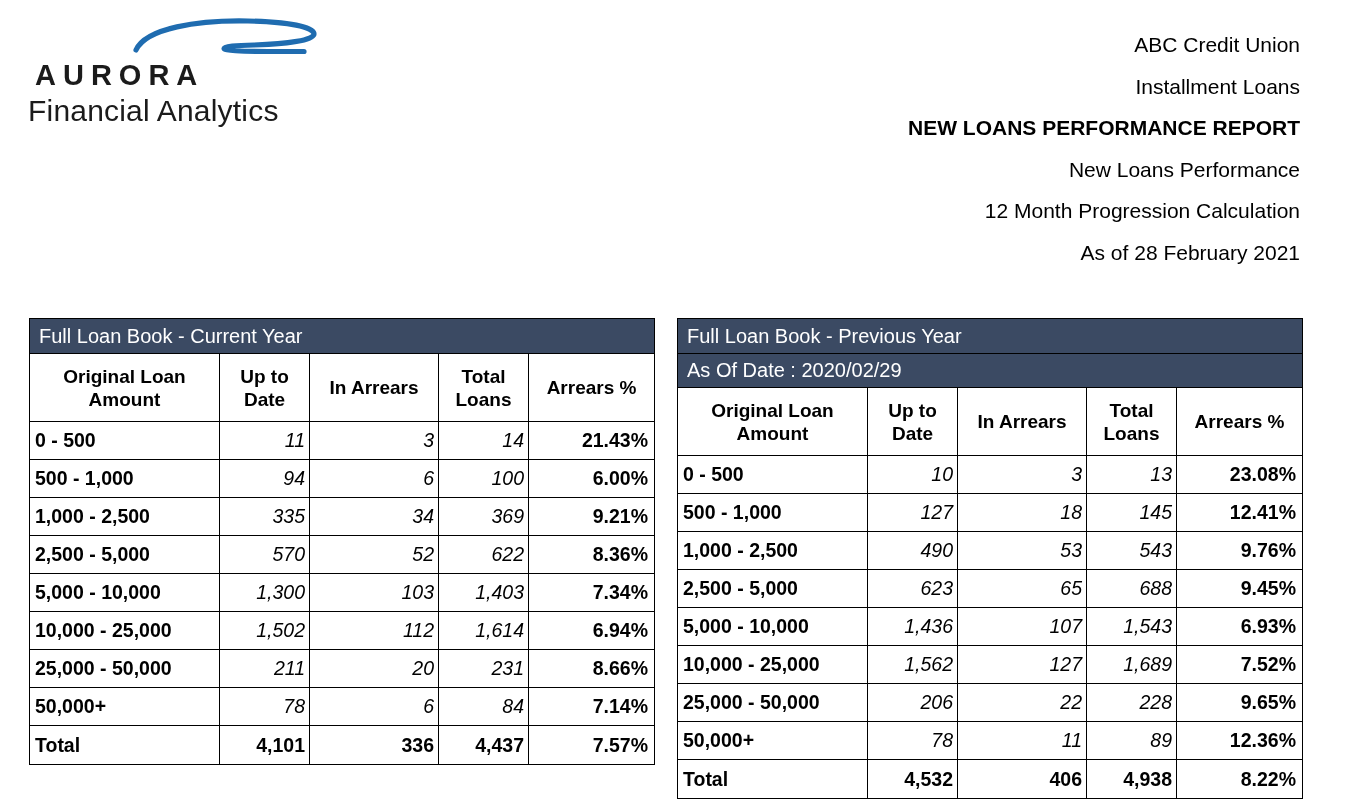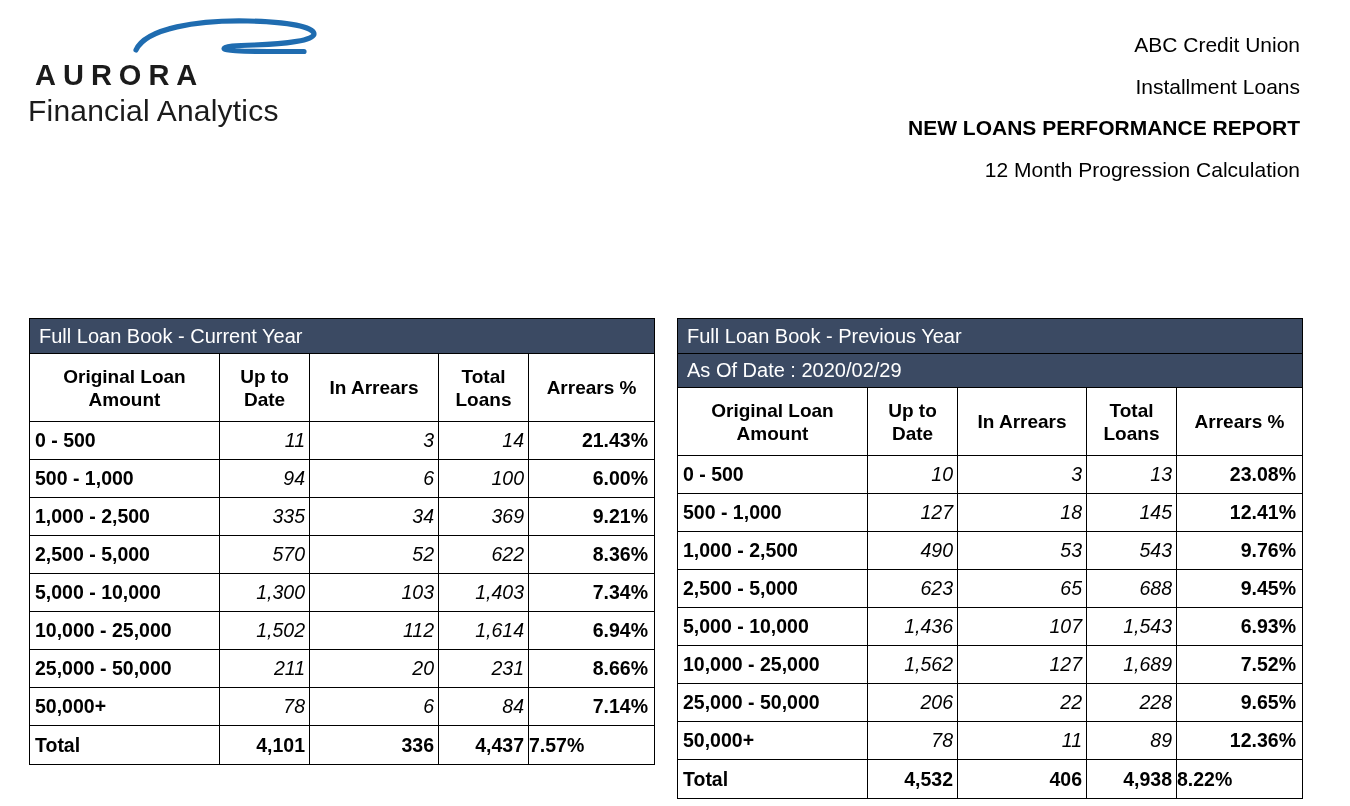--- a/index.html
+++ b/index.html
@@ -149,38 +149,40 @@
   
   .tbl-total td {
     height: 38px;
     font-size: 19.5px;
     font-weight: bold;
     border-top: 1px solid #8b5cf6;
     background: #ffffff;
   }
   .tbl-total td.band { text-align: left; padding-left: 5px; }
   .tbl-total td.num  { text-align: right; padding-right: 4px; }
-  .tbl-total td.pct  { padding-right: 6px; }
+  .tbl-total td.pct  { text-align: right; padding-right: 6px; }
 </style>
 </head>
 <body>
 
 <div id="logo-block">
   <svg id="logo-swoosh" viewBox="0 0 200 42" aria-hidden="true">
     <path d="M8 32 C 18 10, 70 2, 120 3 C 160 4, 186 9, 186 16 C 186 22, 160 26, 126 27 C 108 27.5, 96 28.5, 96 30.5 C 96 32.5, 112 33.5, 140 33.5 L 176 33.5" fill="none" stroke="#1f6cb0" stroke-width="5.2" stroke-linecap="round"></path>
   </svg>
   <div id="logo-wordmark">AURORA</div>
   <div id="logo-tagline">Financial Analytics</div>
 </div>
 
 <div id="report-header">
   <div class="hdr-line">ABC Credit Union</div>
   <div class="hdr-line">Installment Loans</div>
   <div class="hdr-line bold">NEW LOANS PERFORMANCE REPORT</div>
+  <div class="hdr-line">New Loans Performance</div>
   <div class="hdr-line">12 Month Progression Calculation</div>
+  <div class="hdr-line">As of 28 February 2021</div>
 </div>
 
 <table class="loan-table" id="table-current">
   <colgroup>
     <col class="c-band">
       <col class="c-utd">
       <col class="c-arr">
       <col class="c-tot">
       <col class="c-pct">
   </colgroup>

